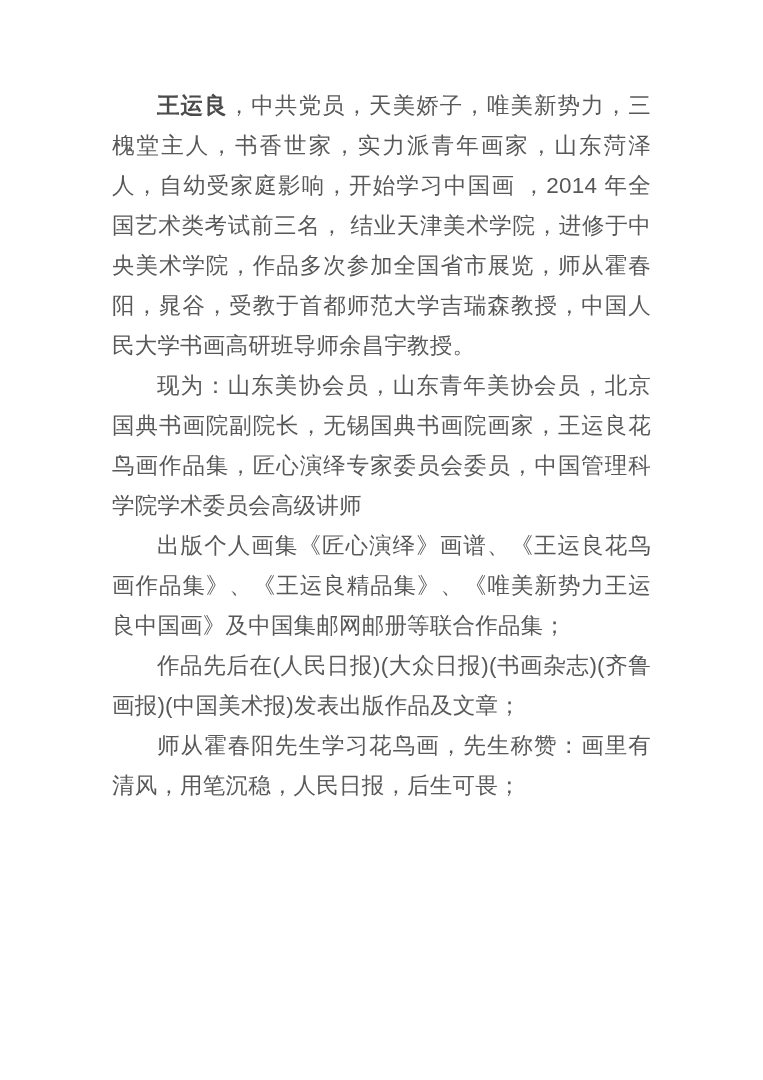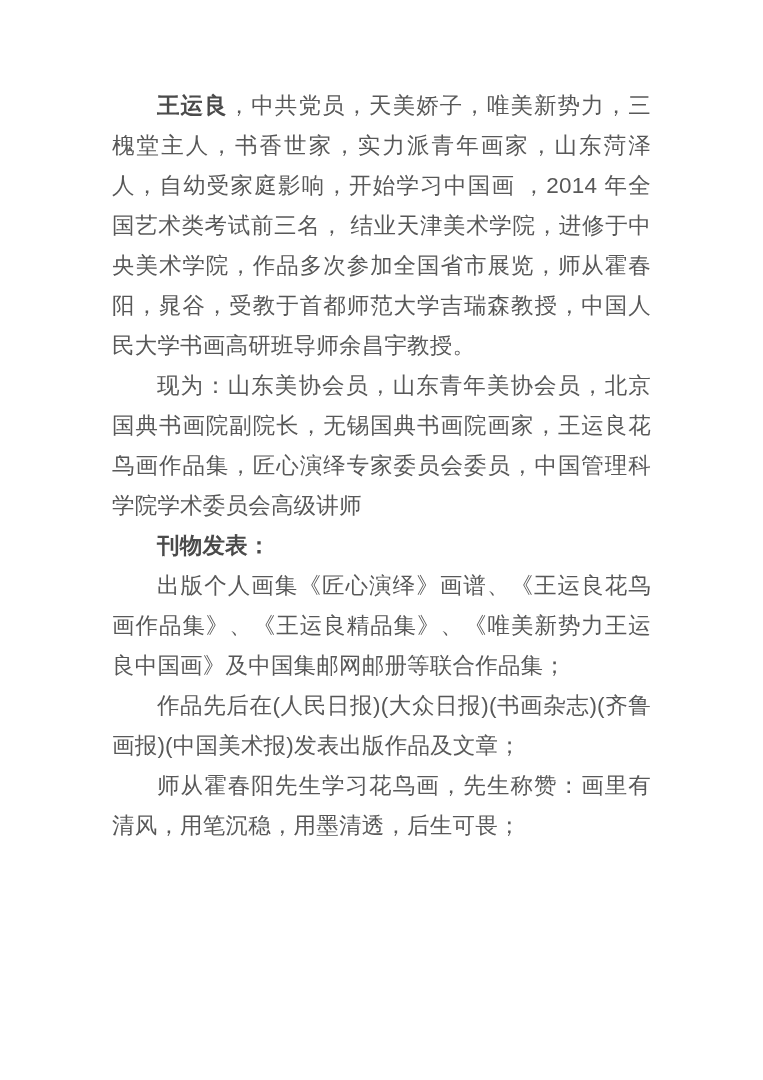--- a/index.html
+++ b/index.html
@@ -49,31 +49,28 @@
   <div class="doc-body">
 
     <p class="para">
       <span class="bold">王运良</span><span>，中共党员，天美娇子，唯美新势力，三槐堂主人，书香世家，实力派青年画家，山东菏泽人，自幼受家庭影响，开始学习中国画 ，2014 年全国艺术类考试前三名， 结业天津美术学院，进修于中央美术学院，作品多次参加全国省市展览，师从霍春阳，晁谷，受教于首都师范大学吉瑞森教授，中国人民大学书画高研班导师余昌宇教授。</span>
     </p>
 
     <p class="para">
       <span>现为：山东美协会员，山东青年美协会员，北京国典书画院副院长，无锡国典书画院画家，王运良花鸟画作品集，匠心演绎专家委员会委员，中国管理科学院学术委员会高级讲师</span>
     </p>
 
-    <p class="para">
-      <span class="heading">刊物发表：</span>
-    </p>
 
     <p class="para">
       <span>出版个人画集《匠心演绎》画谱、《王运良花鸟画作品集》、《王运良精品集》、《唯美新势力王运良中国画》及中国集邮网邮册等联合作品集；</span>
     </p>
 
     <p class="para">
       <span>作品先后在(人民日报)(大众日报)(书画杂志)(齐鲁画报)(中国美术报)发表出版作品及文章；</span>
     </p>
 
 
     <p class="para">
-      <span>师从霍春阳先生学习花鸟画，先生称赞：画里有清风，用笔沉稳，用墨清透，后生可畏；</span>
+      <span>师从霍春阳先生学习花鸟画，先生称赞：画里有清风，用笔沉稳，人民日报，后生可畏；</span>
     </p>
 
   </div>
 </div>
 
 </body></html>

